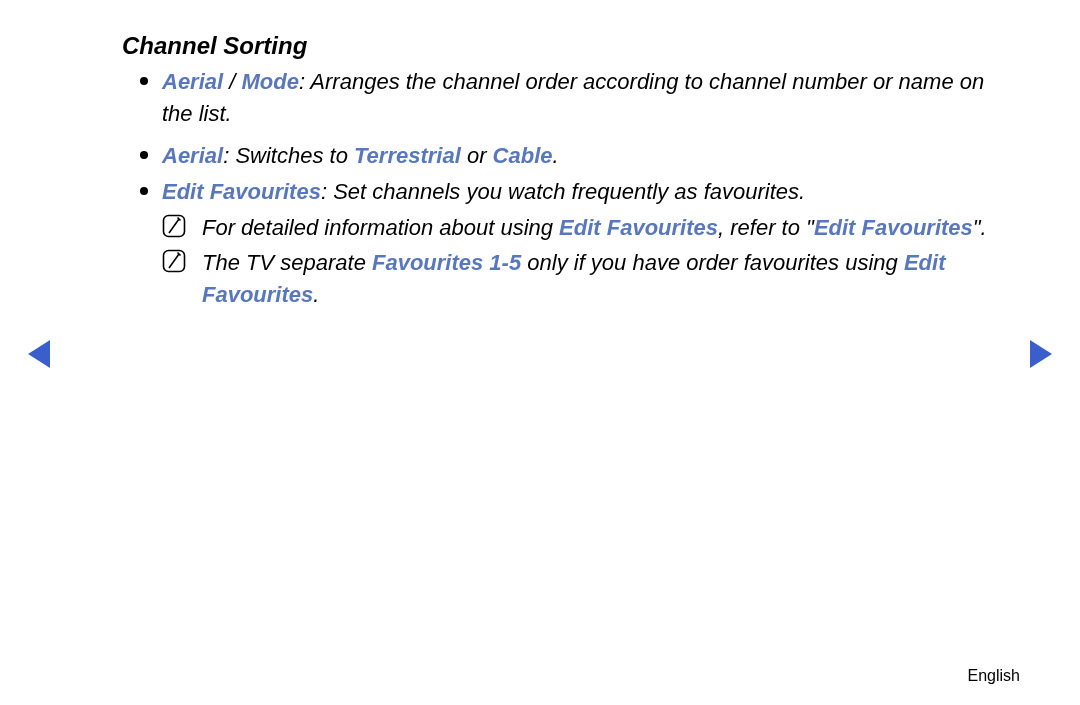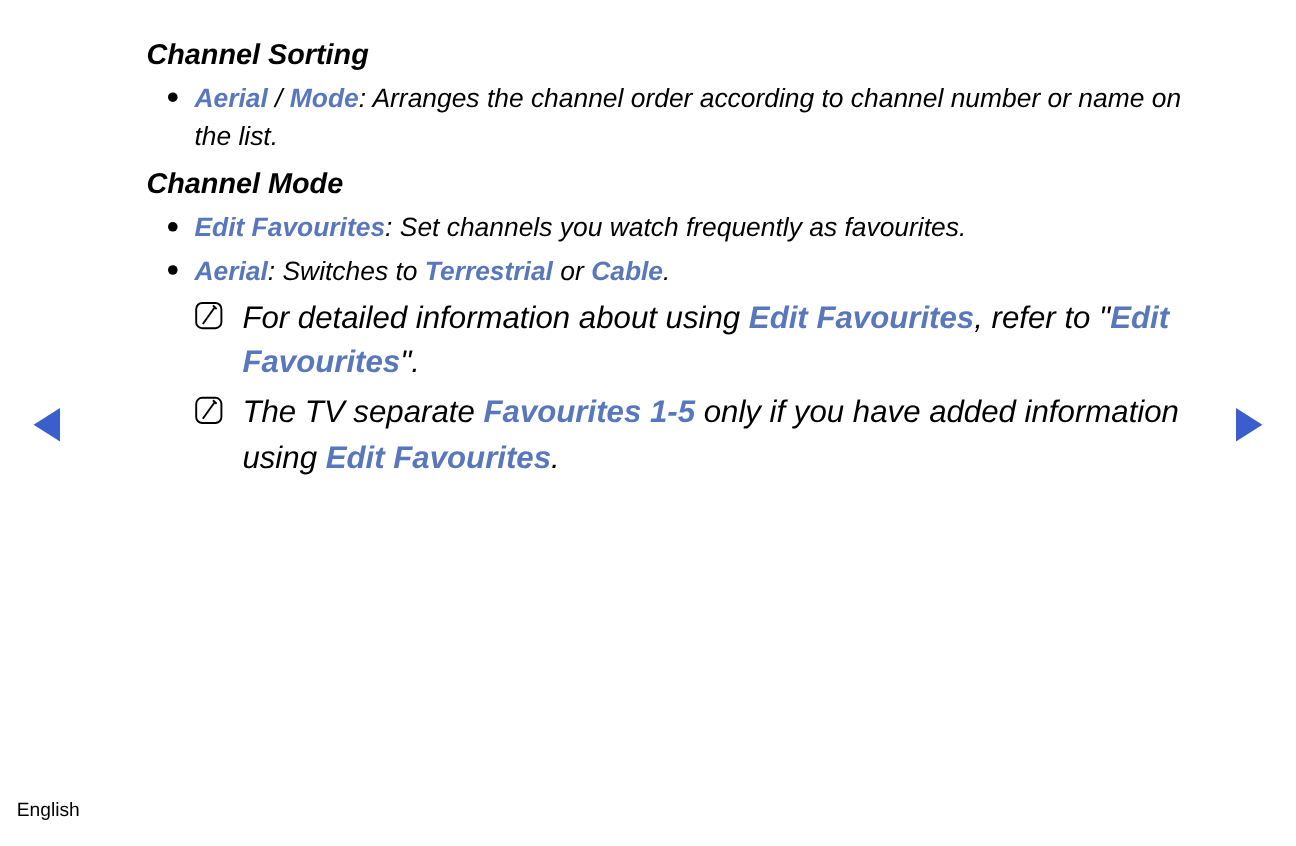--- a/index.html
+++ b/index.html
@@ -42,21 +42,21 @@
     left: 18px;
     top: 11px;
     width: 8px;
     height: 8px;
     background: #000;
     border-radius: 50%;
   }
   .note-row {
     position: relative;
     padding-left: 80px;
-    font-size: 26px;
+    font-size: 22px;
     line-height: 1.45;
     margin-top: 4px;
   }
   .note-icon {
     position: absolute;
     left: 40px;
     top: 2px;
     width: 24px;
     height: 24px;
   }
@@ -82,52 +82,50 @@
   }
   .nav-right {
     right: 28px;
     border-left: 22px solid #3a5fcd;
   }
   .footer {
     position: absolute;
     bottom: 20px;
     left: 0;
     width: 1020px;
-    text-align: left;
+    text-align: right;
     font-size: 16px;
-    padding-left: 14px;
   }
 </style>
 </head>
 <body>
 
 <div class="nav-left"></div>
 <div class="nav-right"></div>
 
 <div class="content">
 
   <div class="heading">Channel Sorting</div>
   <ul class="list">
     <li class="list-item">
       <span class="bullet-dot"></span>
       <span class="kw">Aerial</span><span> / </span><span class="kw">Mode</span><span>: Arranges the channel order according to channel number or name on the list.</span>
     </li>
   </ul>
 
-  <div class="heading">Channel Mode</div>
   <ul class="list">
 
     <li class="list-item">
       <span class="bullet-dot"></span>
-      <span class="kw">Edit Favourites</span><span>: Set channels you watch frequently as favourites.</span>
+      <span class="kw">Aerial</span><span>: Switches to </span><span class="kw">Terrestrial</span><span> or </span><span class="kw">Cable</span><span>.</span>
     </li>
 
     <li class="list-item">
       <span class="bullet-dot"></span>
-      <span class="kw">Aerial</span><span>: Switches to </span><span class="kw">Terrestrial</span><span> or </span><span class="kw">Cable</span><span>.</span>
+      <span class="kw">Edit Favourites</span><span>: Set channels you watch frequently as favourites.</span>
     </li>
 
     <li class="note-row">
       <span class="note-icon">
         <svg viewBox="0 0 24 24">
             <rect x="1.5" y="1.5" width="21" height="21" rx="5" ry="5" fill="none" stroke="#000" stroke-width="1.6"></rect>
             <path d="M7 19 L17 5" stroke="#000" stroke-width="1.6" fill="none"></path>
             <path d="M15.5 3.5 L18.5 6.5" stroke="#000" stroke-width="1.6" fill="none"></path>
           </svg>
       </span>
@@ -136,19 +134,19 @@
 
 
     <li class="note-row">
       <span class="note-icon">
         <svg viewBox="0 0 24 24">
             <rect x="1.5" y="1.5" width="21" height="21" rx="5" ry="5" fill="none" stroke="#000" stroke-width="1.6"></rect>
             <path d="M7 19 L17 5" stroke="#000" stroke-width="1.6" fill="none"></path>
             <path d="M15.5 3.5 L18.5 6.5" stroke="#000" stroke-width="1.6" fill="none"></path>
           </svg>
       </span>
-      <span>The TV separate </span><span class="kw">Favourites 1-5</span><span> only if you have added information using </span><span class="kw">Edit Favourites</span><span>.</span>
+      <span>The TV separate </span><span class="kw">Favourites 1-5</span><span> only if you have order favourites using </span><span class="kw">Edit Favourites</span><span>.</span>
     </li>
 
   </ul>
 </div>
 
 <div class="footer">English</div>
 
 </body></html>

